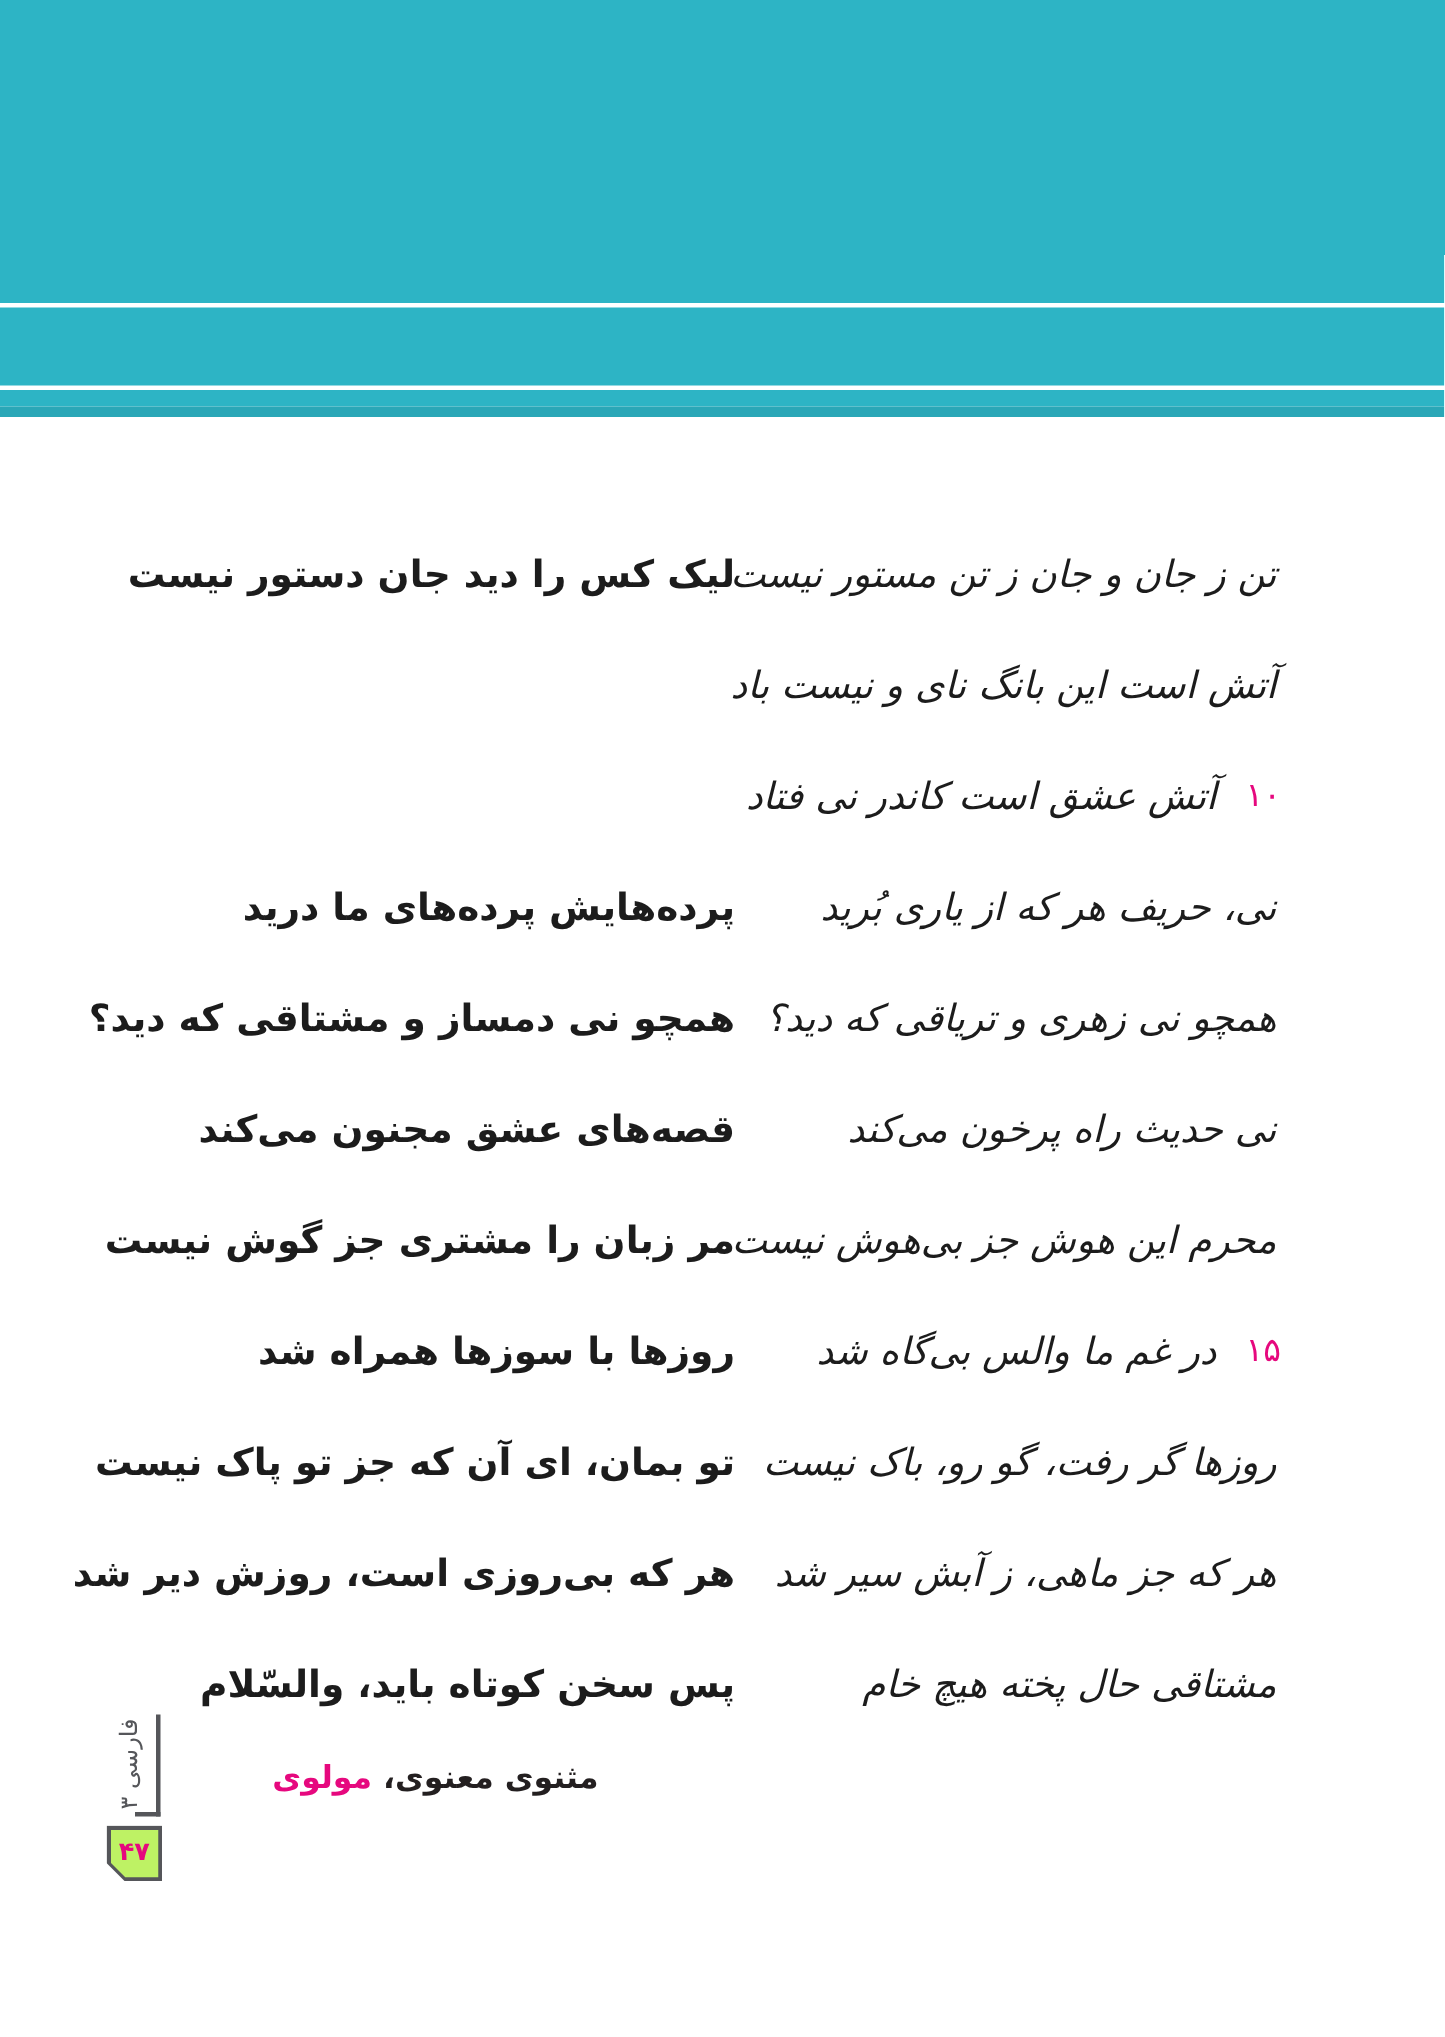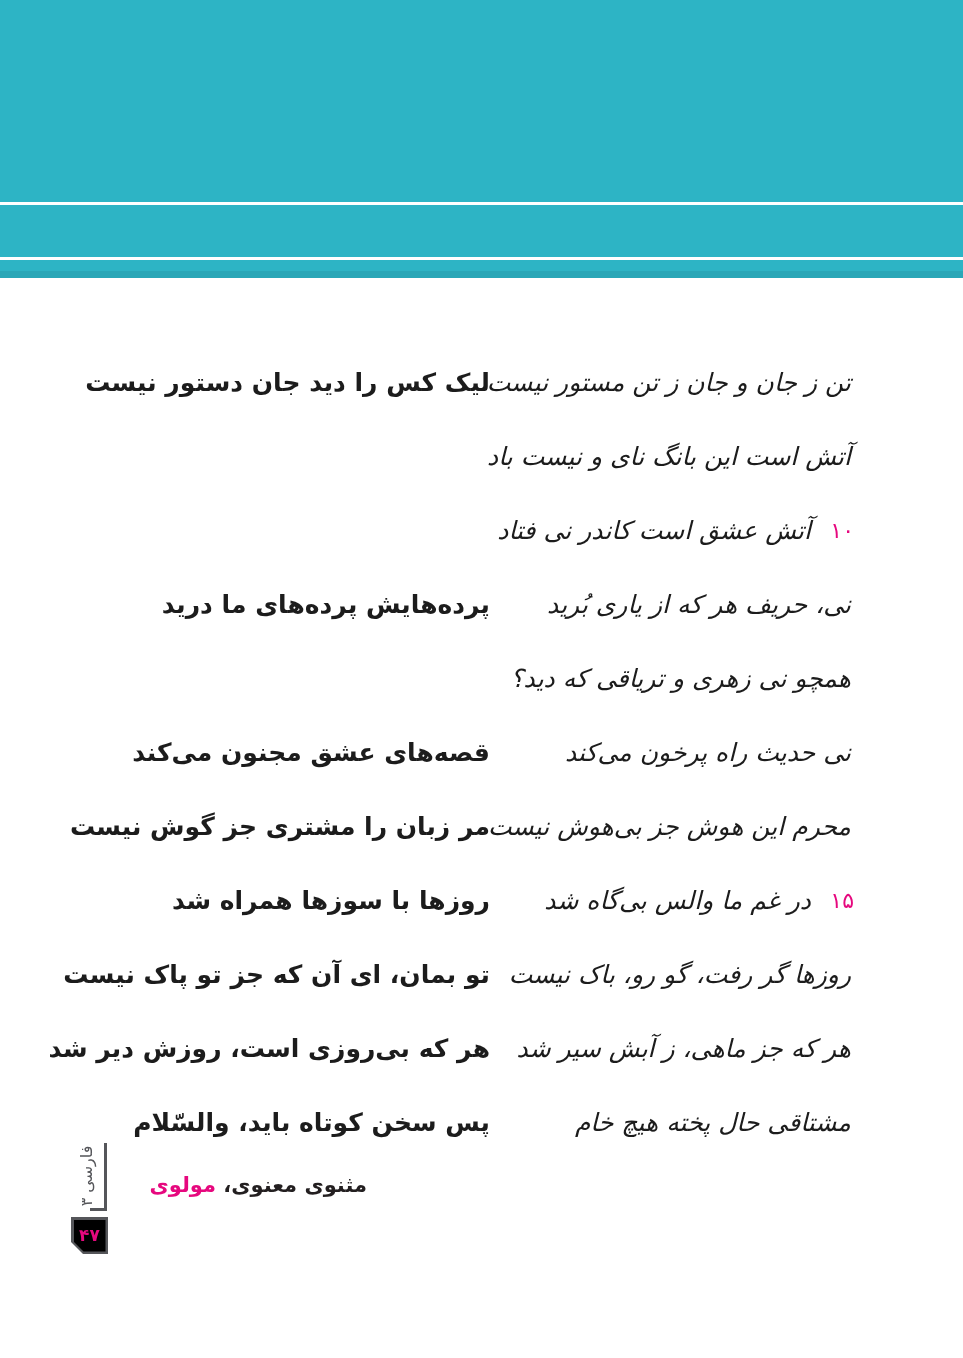--- a/index.html
+++ b/index.html
@@ -39,21 +39,21 @@
   .num{
     position:absolute;top:0;right:109px;
     direction:rtl;
     font-size:22px;line-height:74px;
     color:var(--accent_pink);
     white-space:nowrap;
   }
   .row:not(.numbered) .num{display:none;}
   
   .attribution{
-    position:absolute;top:1168px;right:596px;
+    position:absolute;top:1168px;right:564px;
     direction:rtl;white-space:nowrap;
     font-size:21px;font-weight:bold;
     color:#231f20;line-height:34px;
   }
   .attribution .author{color:var(--accent_pink);}
   
   .tab-rule-v{
     position:absolute;left:104px;top:1143px;
     width:3px;height:68px;background:var(--tab_gray);
   }
@@ -71,21 +71,21 @@
     color:var(--tab_gray);
   }
   .page-box{
     position:absolute;left:71px;top:1217px;
     width:37px;height:37px;
     background:var(--tab_gray);
     clip-path:polygon(0 0,100% 0,100% 100%,12px 100%,0 calc(100% - 12px));
   }
   .page-box-inner{
     position:absolute;left:2.5px;top:2.5px;right:2.5px;bottom:2.5px;
-    background:#000000;
+    background:#bef264;
     clip-path:polygon(0 0,100% 0,100% 100%,10px 100%,0 calc(100% - 10px));
     display:flex;align-items:center;justify-content:center;text-align:right;
   }
   .page-num{
     direction:rtl;
     font-size:17px;font-weight:bold;
     color:var(--accent_pink);
     padding-bottom:2px;
   }
 </style>
@@ -118,20 +118,21 @@
 
     <div class="row">
 
       <span class="hemi hemi-first">نی، حریف هر که از یاری بُرید</span>
       <span class="hemi hemi-second">پرده‌هایش پرده‌های ما درید</span>
     </div>
 
     <div class="row">
 
       <span class="hemi hemi-first">همچو نی زهری و تریاقی که دید؟</span>
+      <span class="hemi hemi-second">همچو نی دمساز و مشتاقی که دید؟</span>
     </div>
 
     <div class="row">
 
       <span class="hemi hemi-first">نی حدیث راه پرخون می‌کند</span>
       <span class="hemi hemi-second">قصه‌های عشق مجنون می‌کند</span>
     </div>
 
     <div class="row">
 

